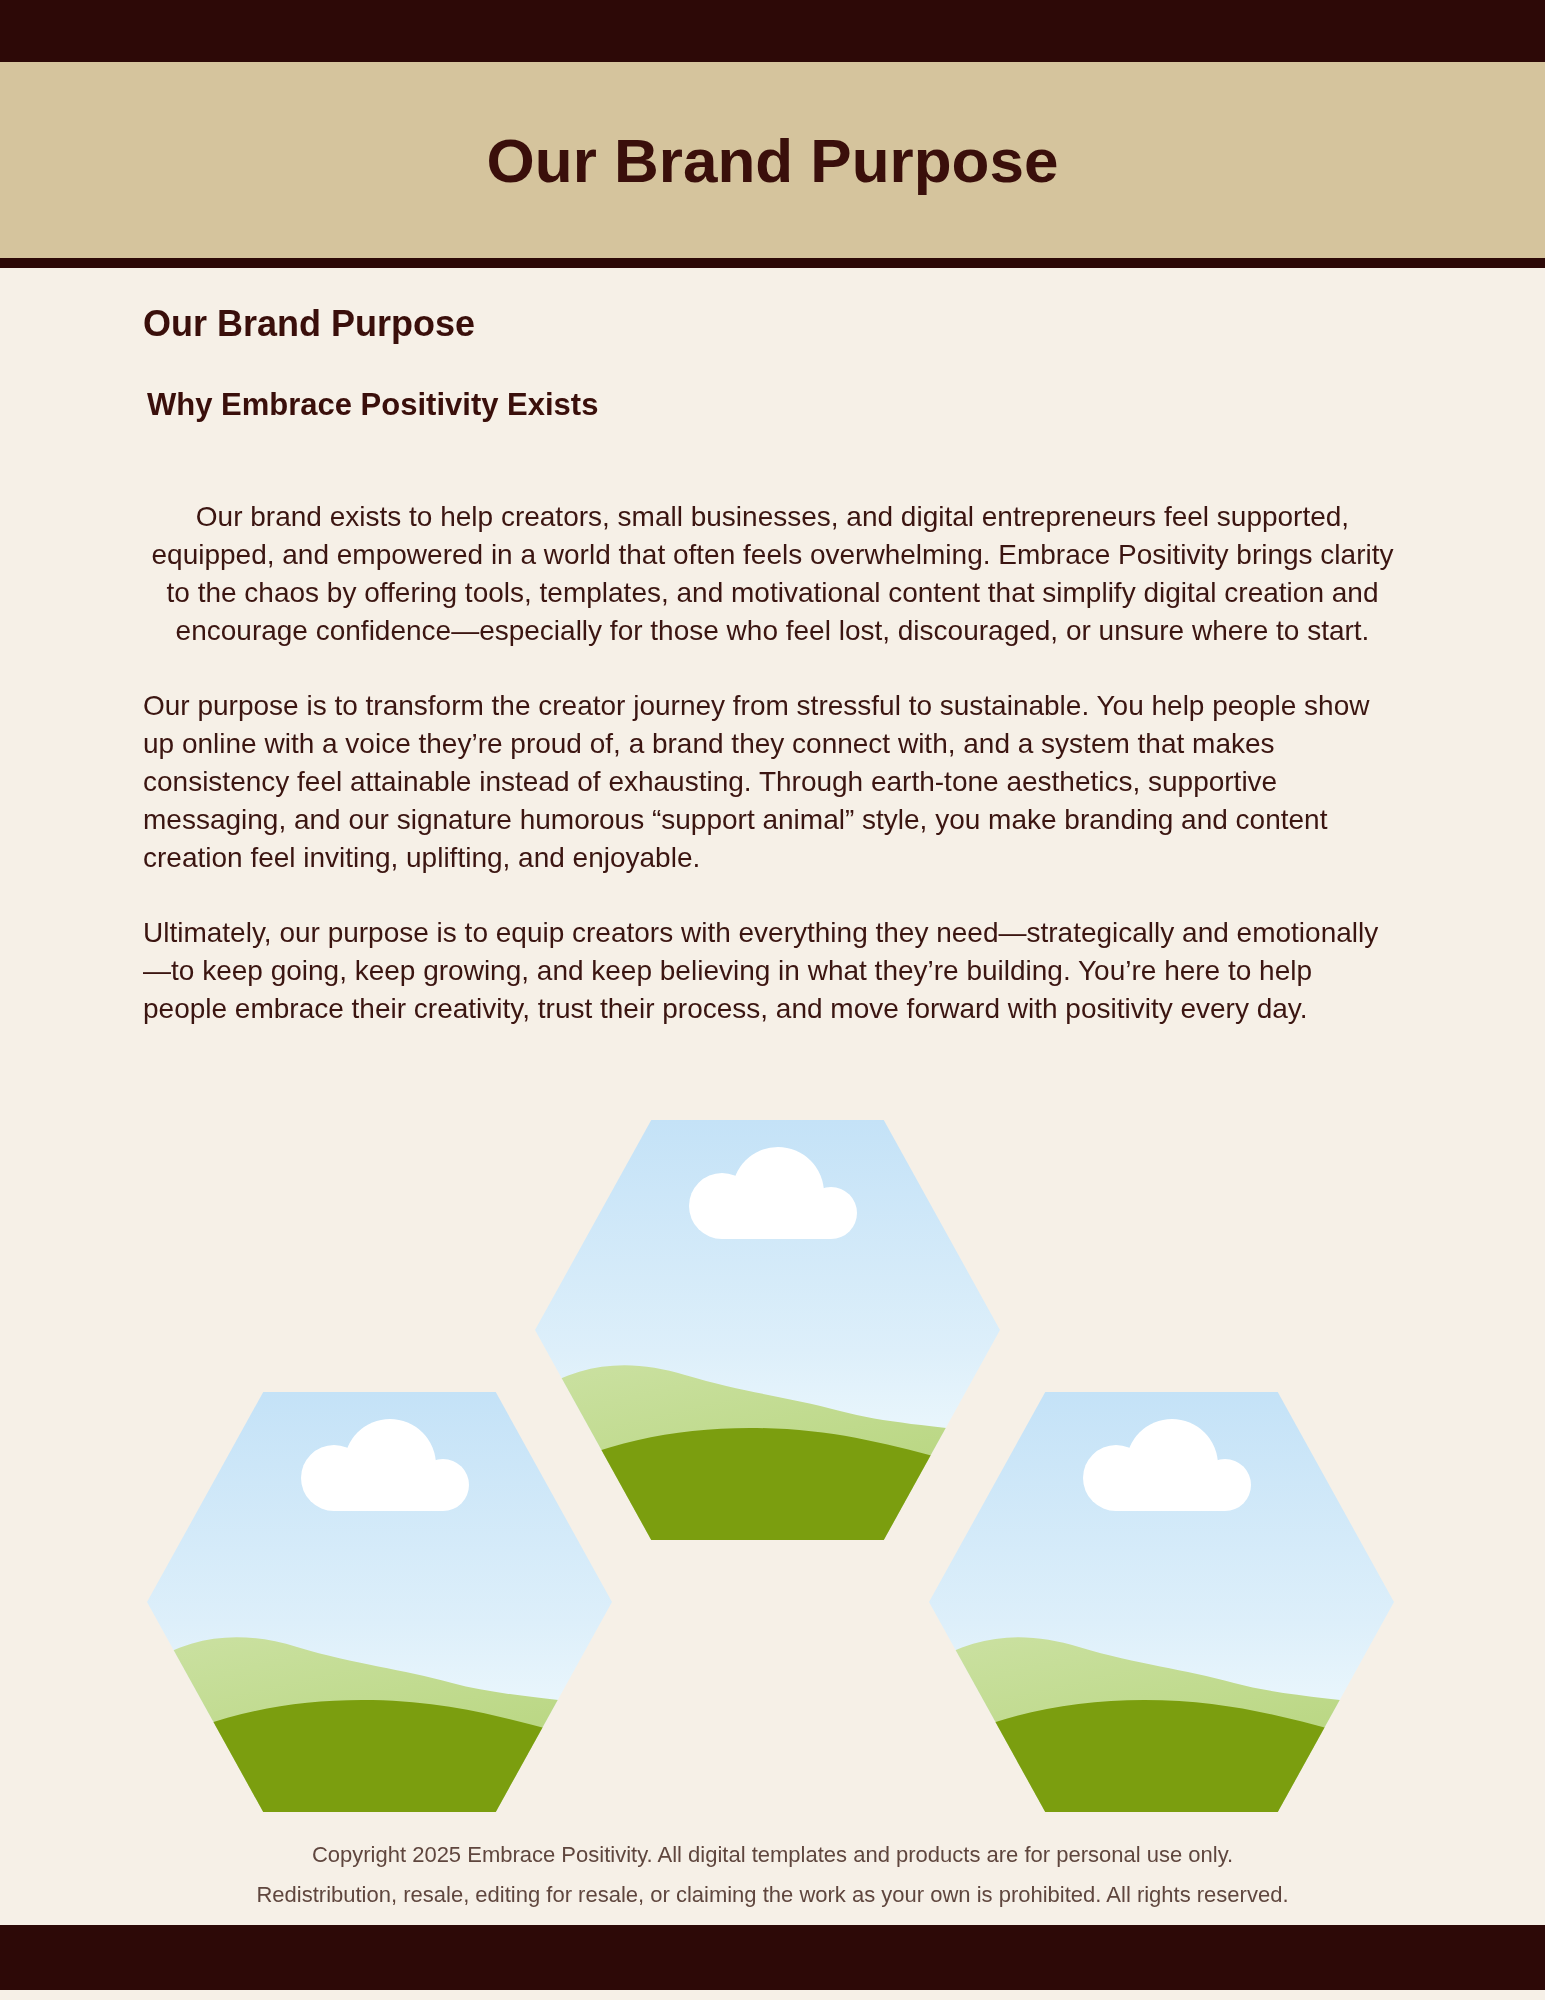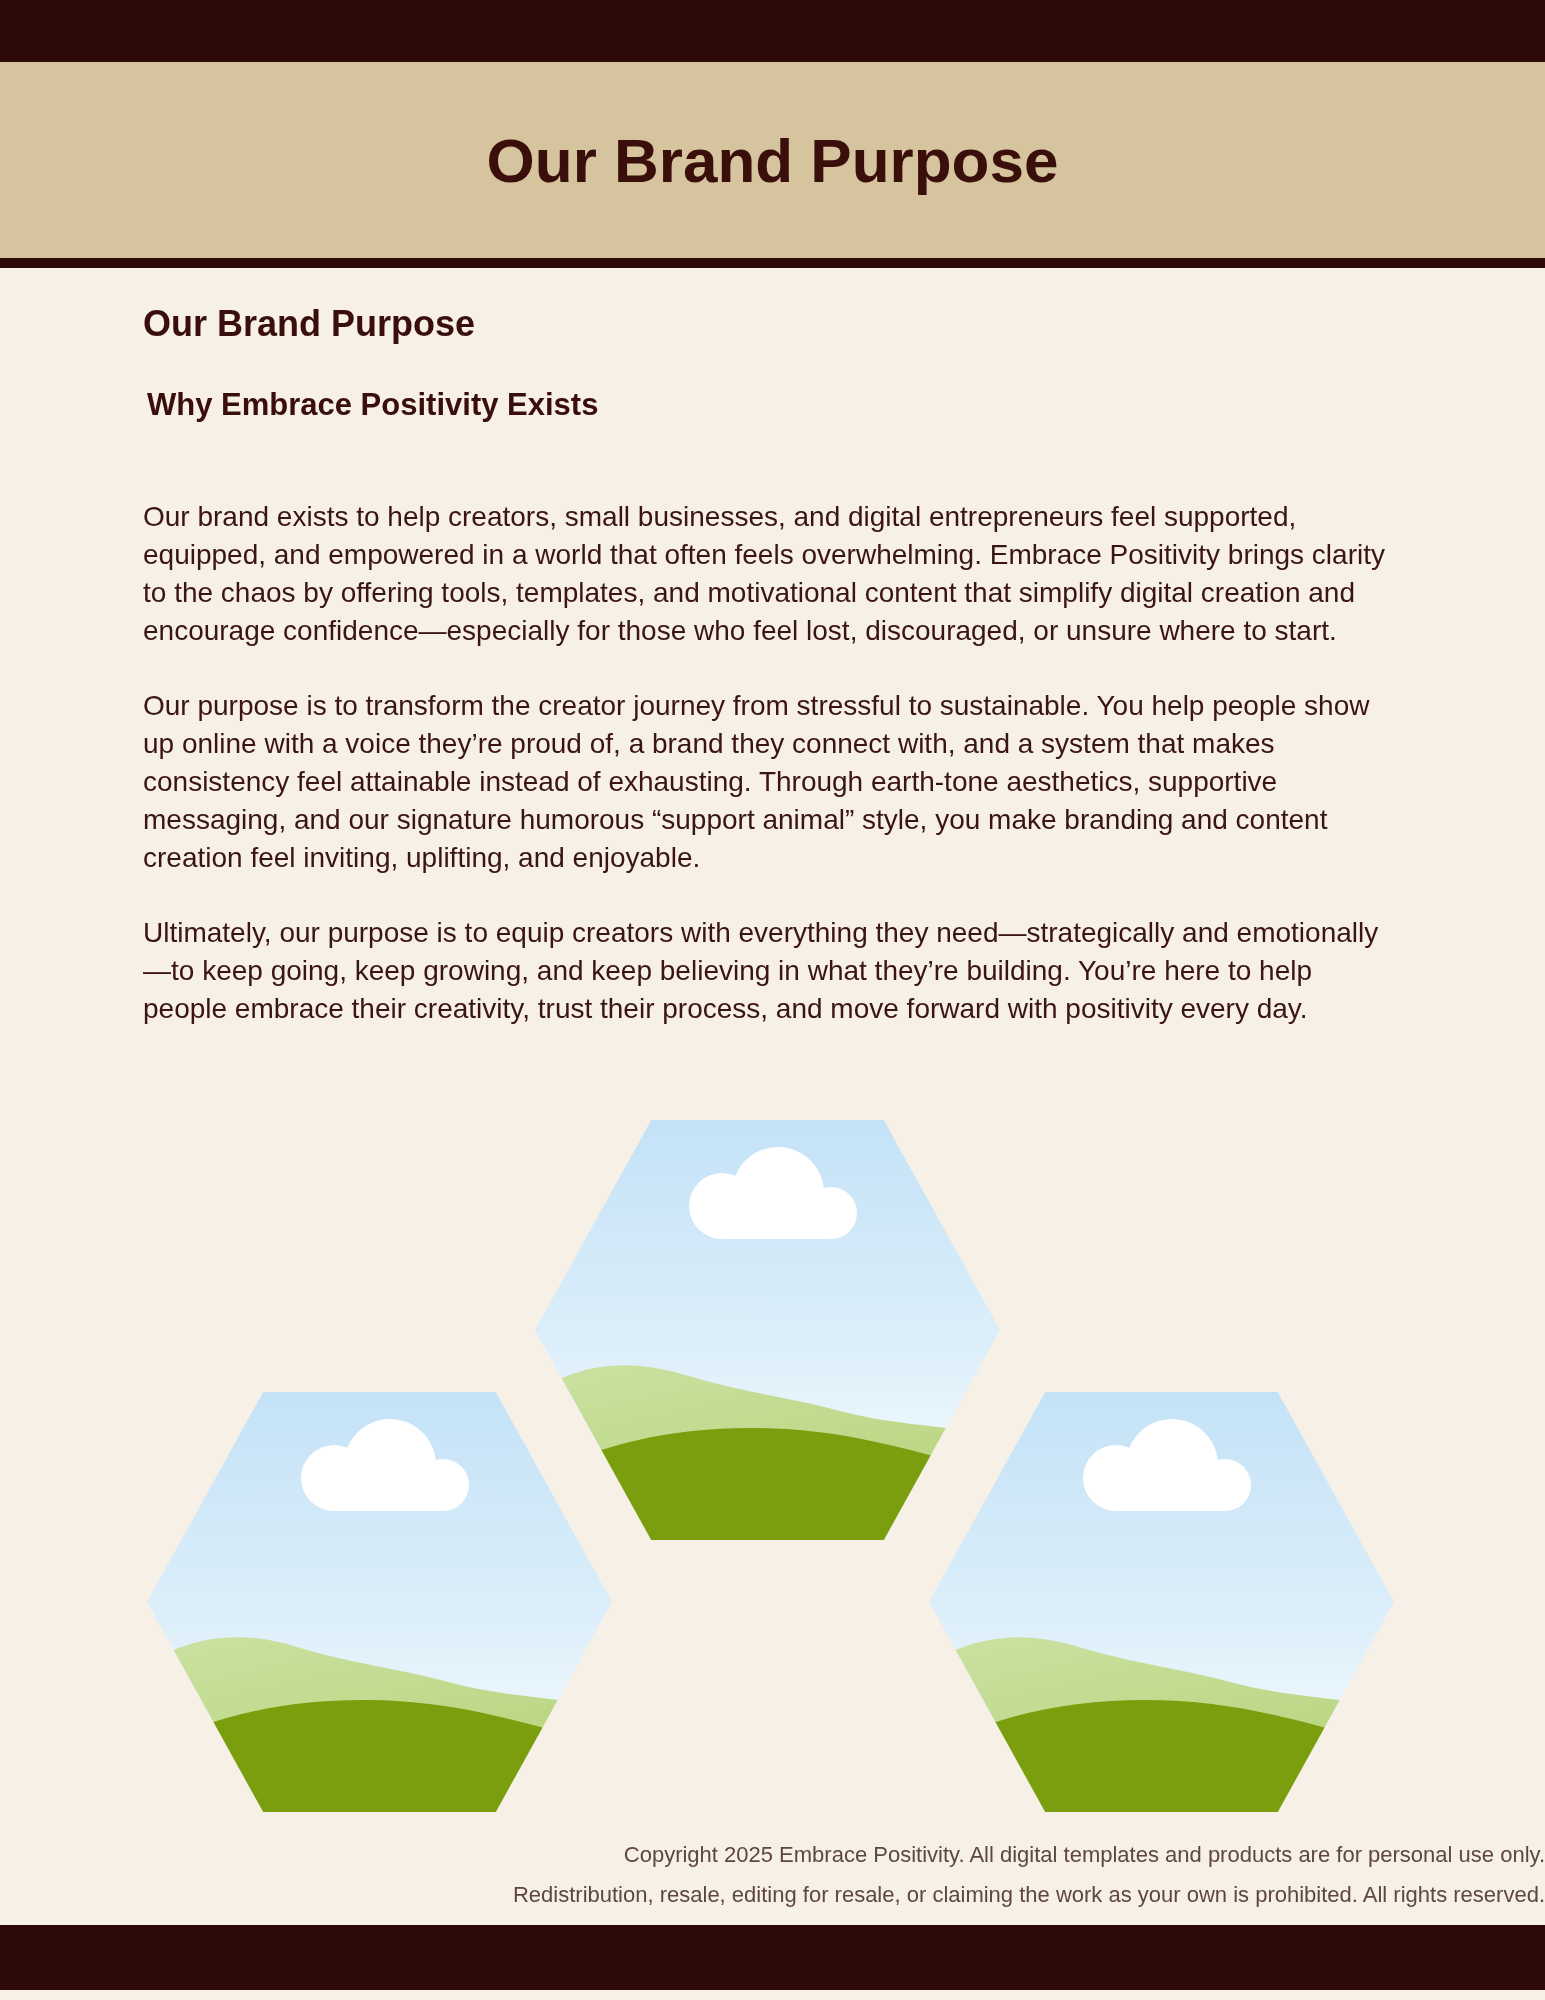--- a/index.html
+++ b/index.html
@@ -40,29 +40,29 @@
     font-size:36px;line-height:44px;font-weight:700;
     margin:34px 0 0;color:var(--title-text);
   }
   .article h3{
     font-size:31px;line-height:38px;font-weight:700;
     margin:40px 4px 0;color:var(--title-text);
   }
   .article p{
     font-size:28px;line-height:38px;margin:0;color:var(--body-text);
   }
-  .article p.first{margin-top:74px;}
+  .article p.first{margin-top:74px;text-align:center;}
   .article p + p{margin-top:37px;}
   .hex-cluster{position:relative;height:702px;margin-top:92px;}
   .hex{position:absolute;width:465px;height:420px;display:block;}
   .hex-top{left:535px;top:0;}
   .hex-left{left:147px;top:272px;}
   .hex-right{left:929px;top:272px;}
   .page-footer{
-    margin-top:13px;text-align:right;
+    margin-top:13px;text-align:center;
     font-size:22px;line-height:40px;color:var(--footer-text);
   }
   .bottom-bar{height:65px;background:var(--bar);margin-top:10px;}
   .svg-defs{position:absolute;width:0;height:0;}
   .sky-stop-top{stop-color:var(--sky-top);}
   .sky-stop-mid{stop-color:var(--sky-mid);}
   .sky-stop-low{stop-color:var(--sky-low);}
   .hl-stop-1{stop-color:var(--hill-light-1);}
   .hl-stop-2{stop-color:var(--hill-light-2);}
   .hill-dark{fill:var(--hill-dark);}

